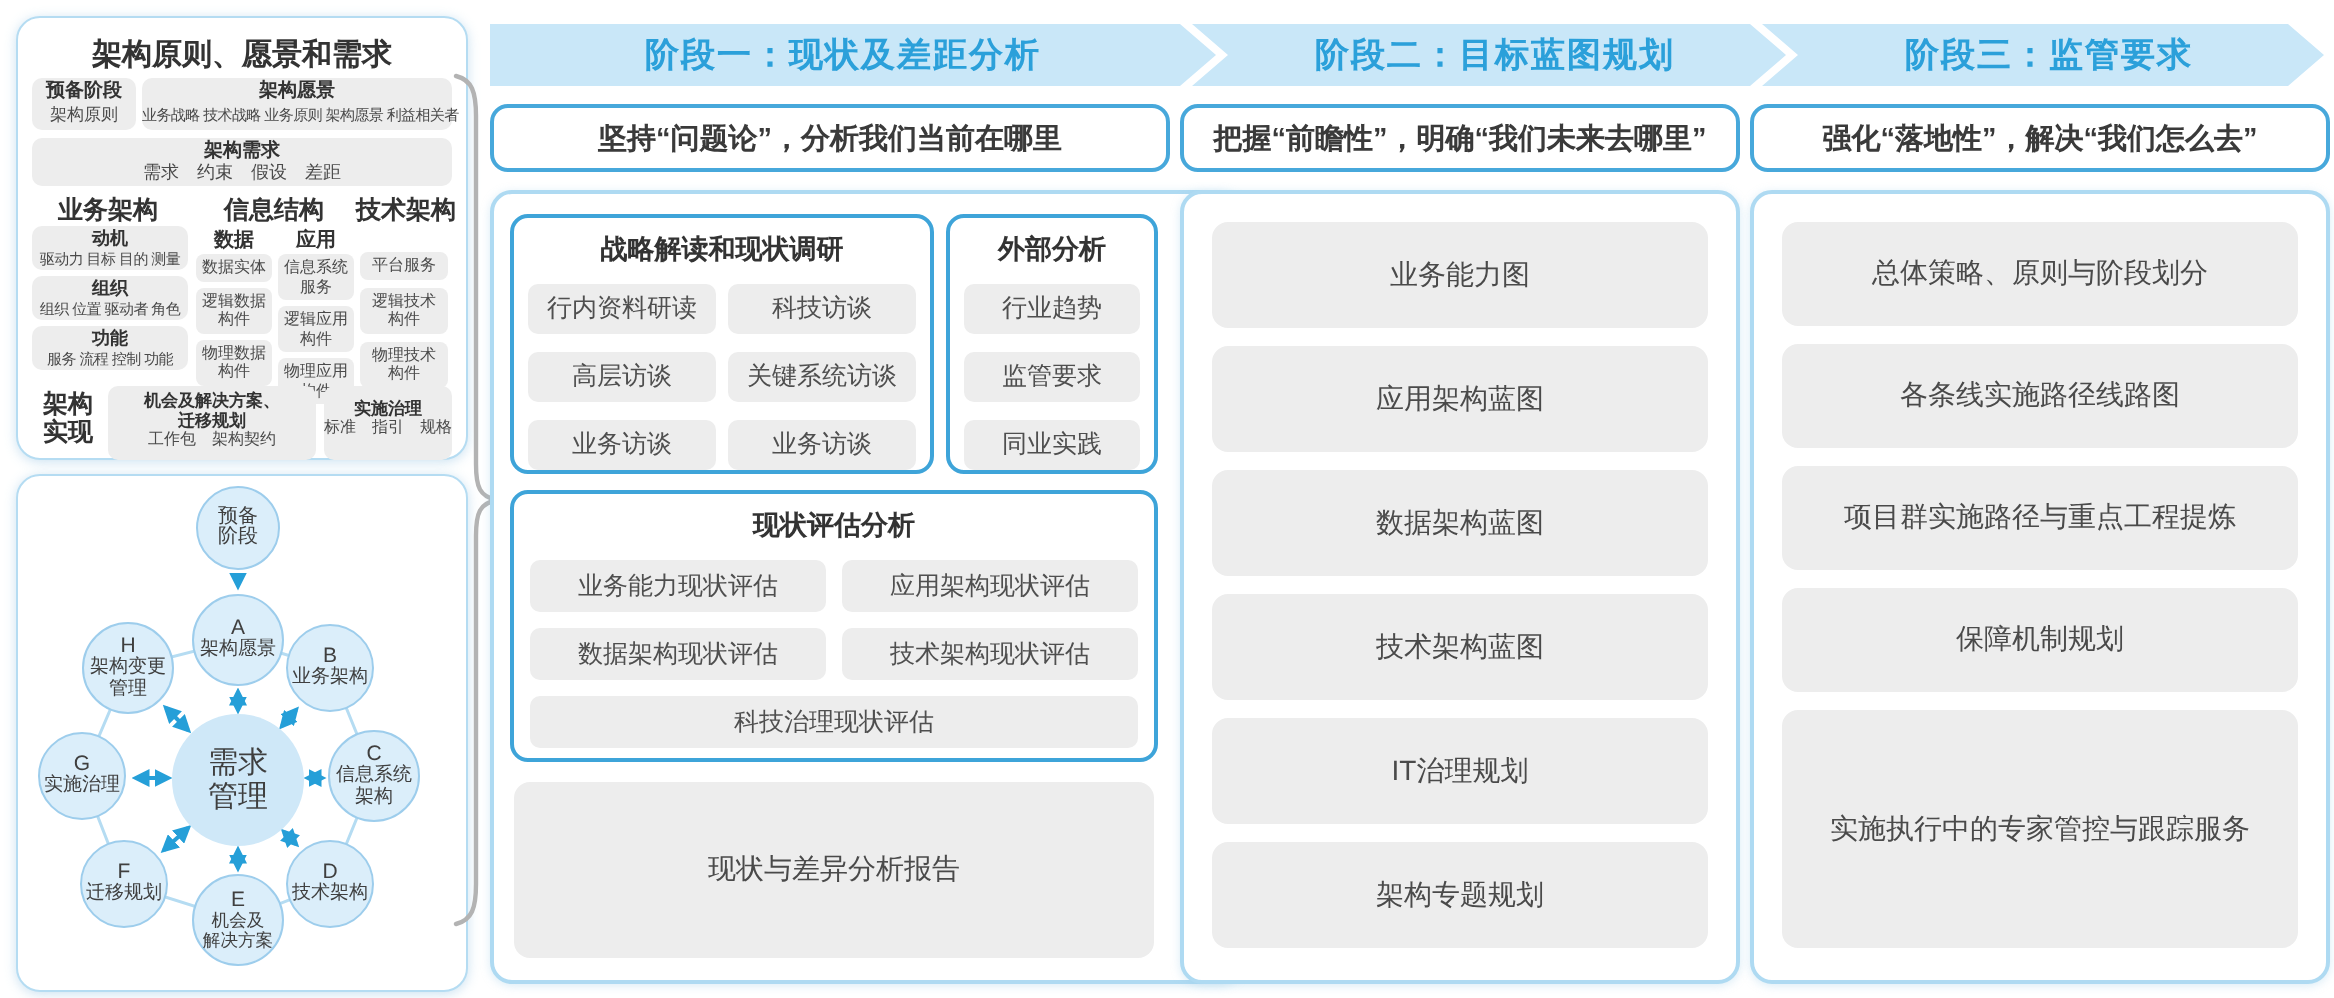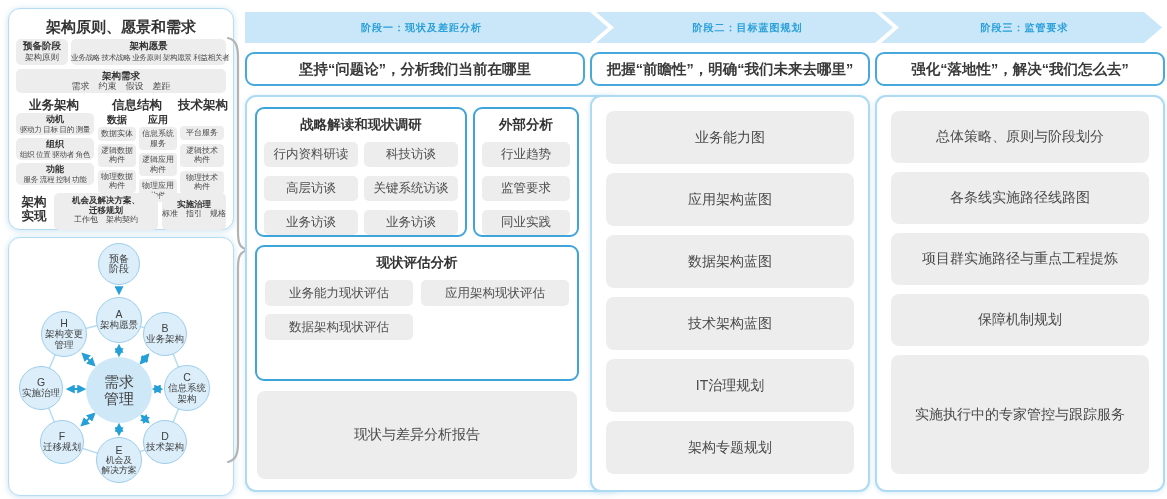--- a/index.html
+++ b/index.html
@@ -57,21 +57,21 @@
   #c-e .cb{font-size:8.8px;line-height:9.8px;}
   #c-f{left:31px;top:182px;width:44px;height:44px;}
   #c-g{left:10px;top:128px;width:44px;height:44px;}
   #c-h{left:32px;top:73px;width:46px;height:46px;}
   #c-center{left:77px;top:119px;width:66px;height:66px;background:#cfe8f8;border:none;}
   #c-center .cb{font-size:15px;line-height:17px;font-weight:normal;}
   
   #brace{position:absolute;left:222px;top:0;width:34px;height:499px;}
   
   .band{position:absolute;top:12px;height:31px;background:#c9e7f8;display:flex;align-items:center;
-        justify-content:center;font-weight:bold;font-size:10px;color:#2ba0da;letter-spacing:1px;}
+        justify-content:center;font-weight:bold;font-size:17px;color:#2ba0da;letter-spacing:1px;}
   #band1{left:245px;width:363px;clip-path:polygon(0 0,345px 0,100% 50%,345px 100%,0 100%);padding-right:10px;box-sizing:border-box;}
   #band2{left:596px;width:297px;clip-path:polygon(0 0,279px 0,100% 50%,279px 100%,0 100%,18px 50%);padding-left:6px;box-sizing:border-box;}
   #band3{left:881px;width:281px;clip-path:polygon(0 0,263px 0,100% 50%,263px 100%,0 100%,18px 50%);padding-left:6px;box-sizing:border-box;}
   
   .tagline{position:absolute;top:52px;height:34px;box-sizing:border-box;border:2px solid #47a8db;
            border-radius:9px;background:#fff;display:flex;align-items:center;justify-content:center;
            font-weight:bold;font-size:14.5px;color:#3a3a3a;}
   #tl1{left:245px;width:340px;}
   #tl2{left:590px;width:280px;}
   #tl3{left:875px;width:290px;}
@@ -270,20 +270,22 @@
         <div class="cell">监管要求</div>
         <div class="cell">同业实践</div>
       </div>
     </div>
     <div class="bluebox" id="assess">
       <div class="btitle">现状评估分析</div>
       <div class="gridA">
         <div class="cell">业务能力现状评估</div>
         <div class="cell">应用架构现状评估</div>
         <div class="cell">数据架构现状评估</div>
+        <div class="cell">技术架构现状评估</div>
+        <div class="cell wide">科技治理现状评估</div>
       </div>
     </div>
     <div class="gbox" id="report">现状与差异分析报告</div>
   </div>
 
   <div class="pcol" id="p2">
     <div class="stack">业务能力图</div>
     <div class="stack">应用架构蓝图</div>
     <div class="stack">数据架构蓝图</div>
     <div class="stack">技术架构蓝图</div>

